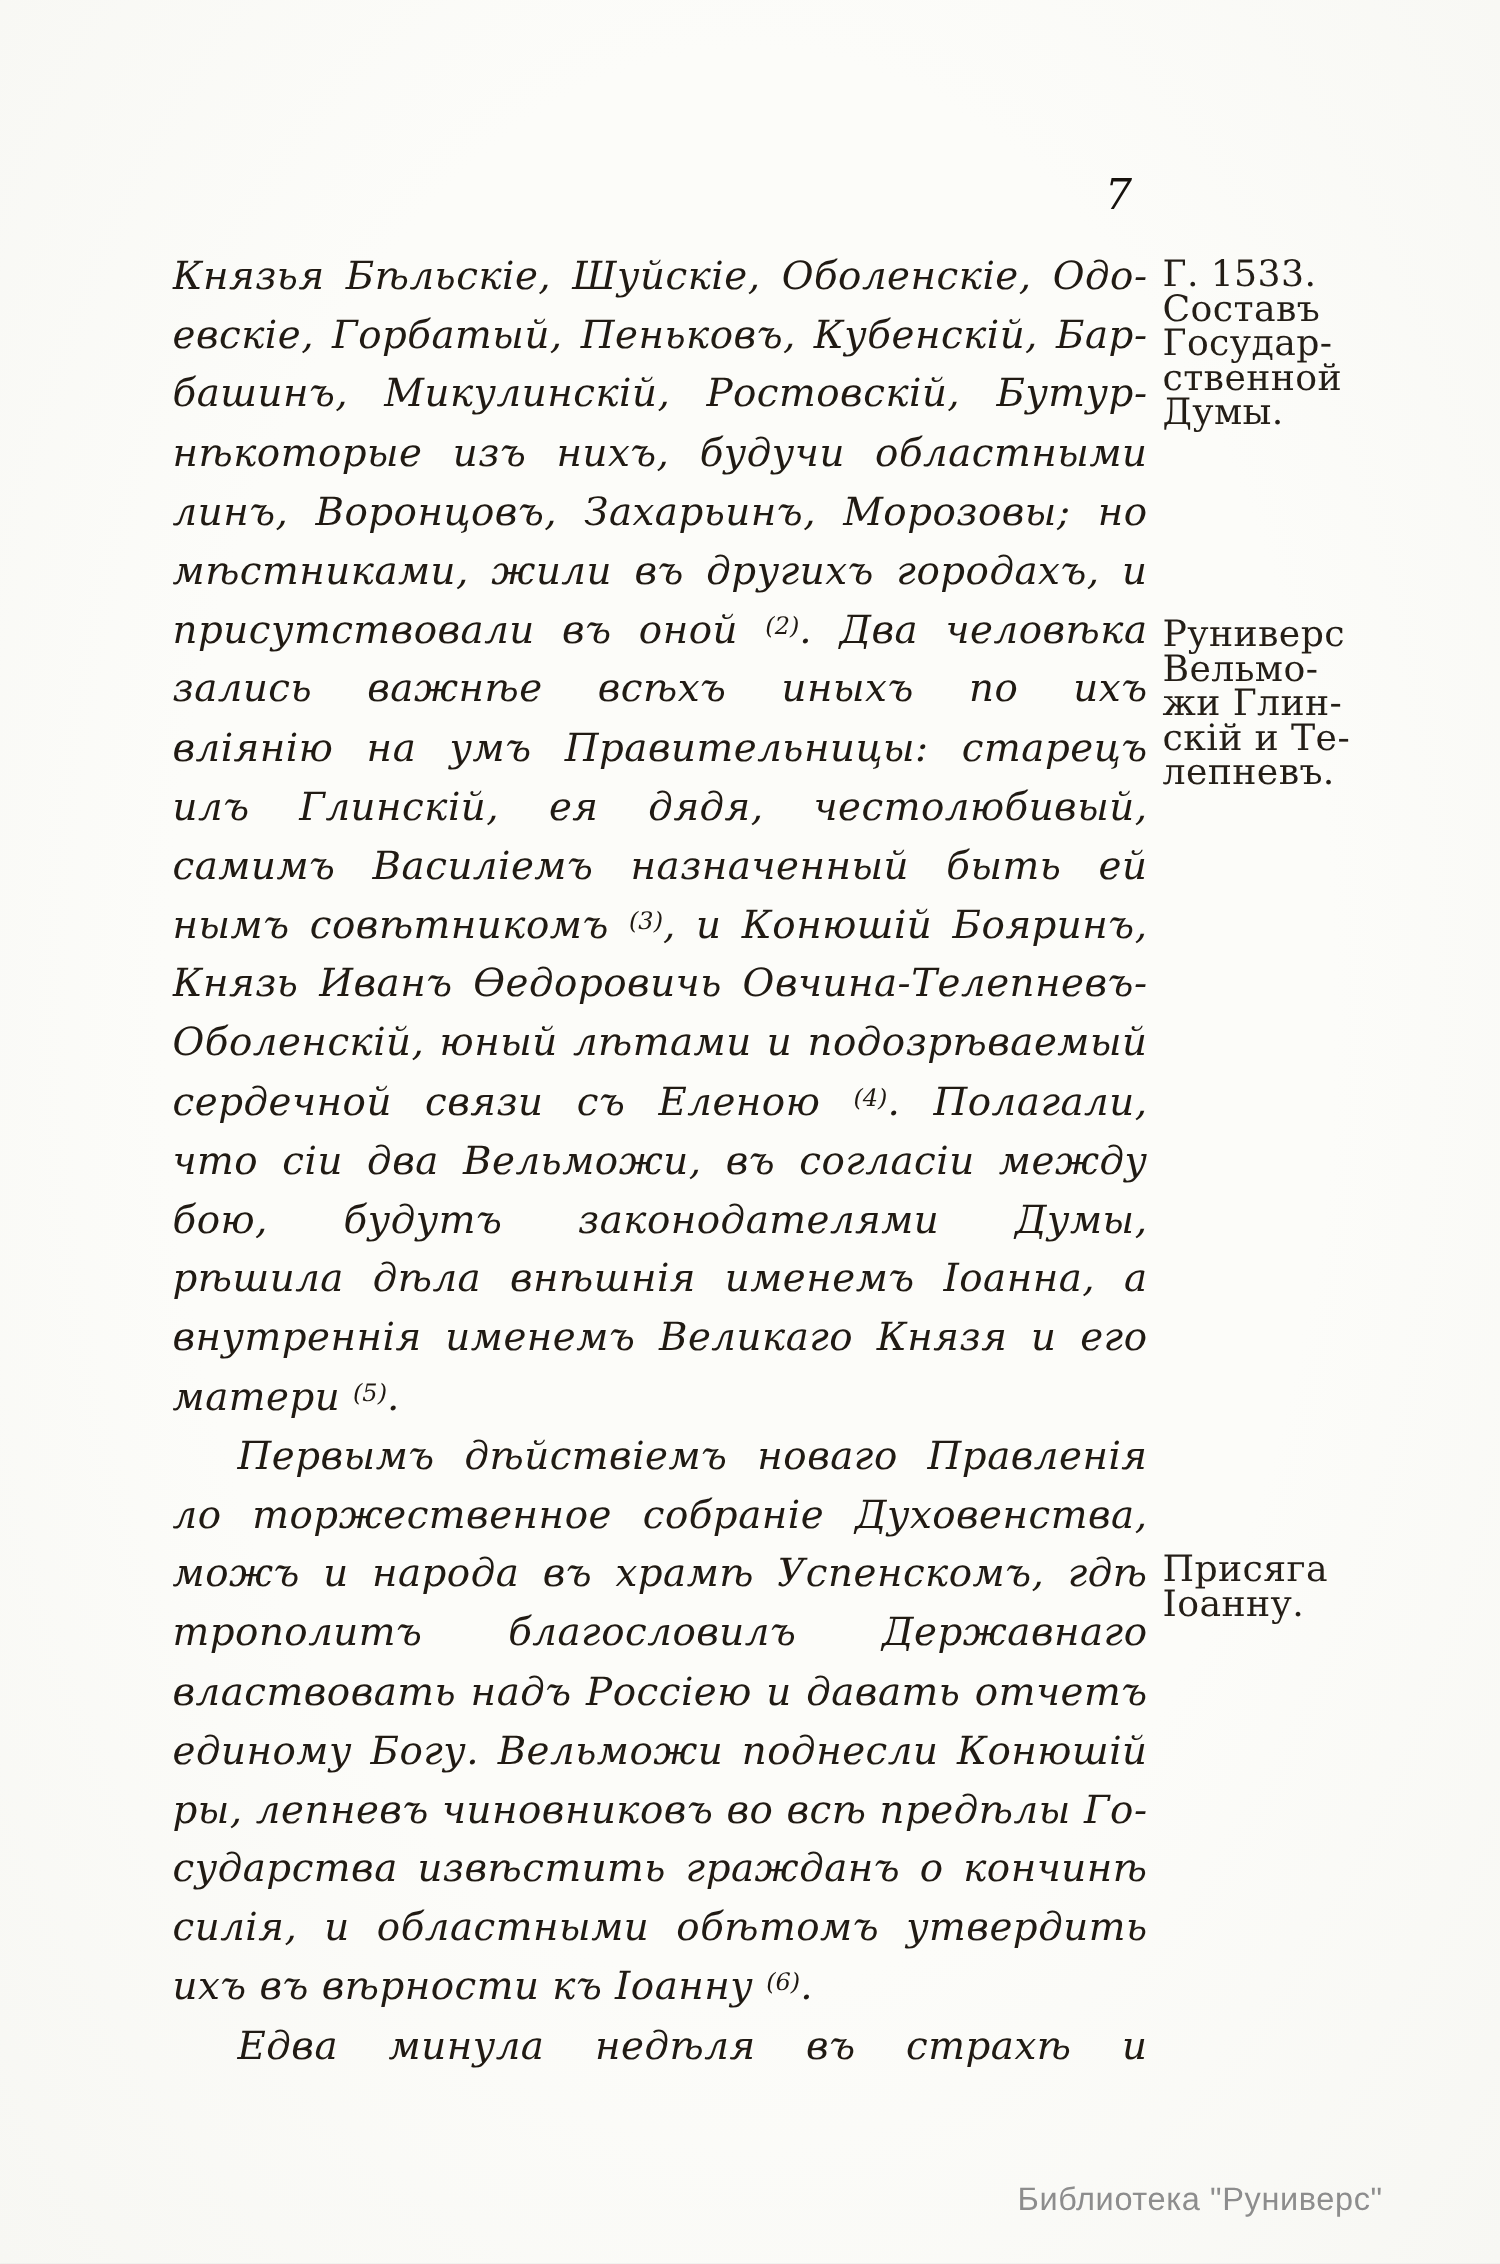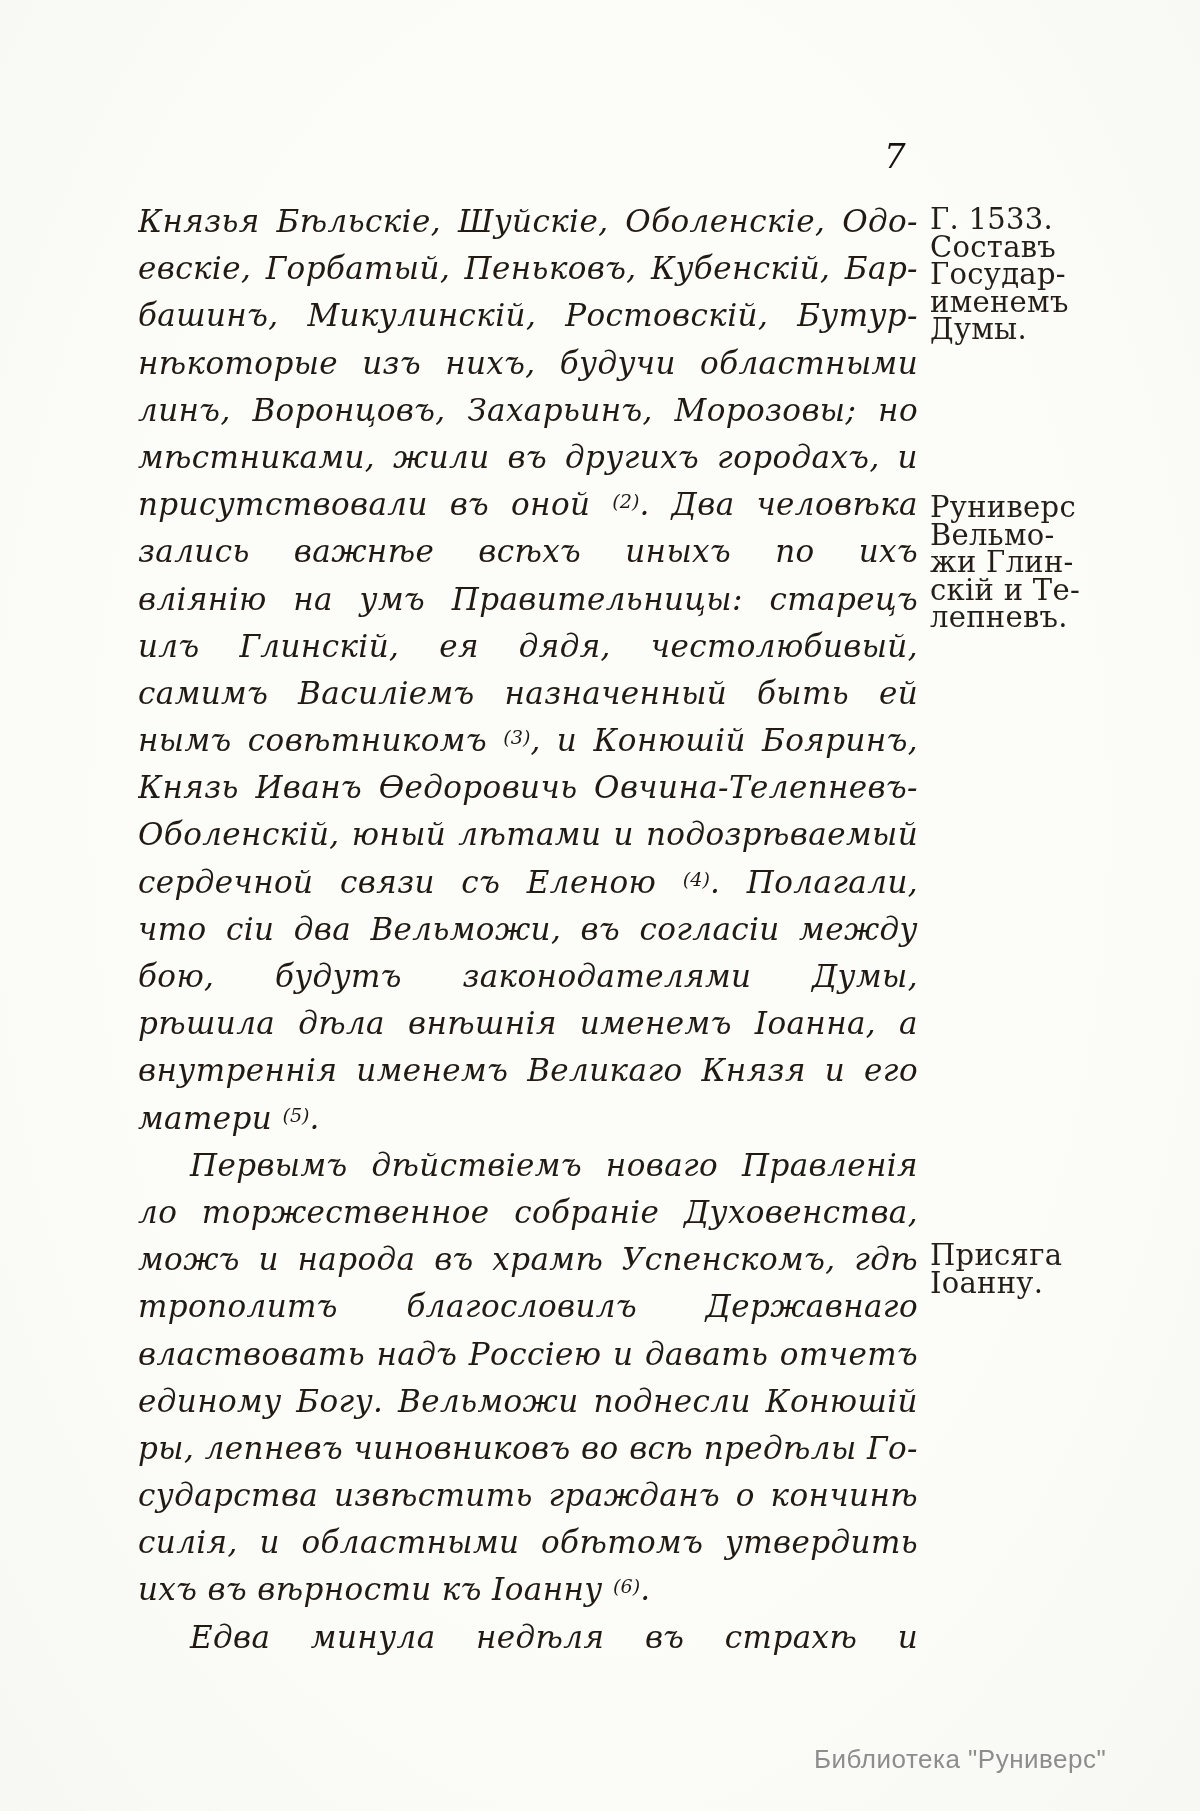--- a/index.html
+++ b/index.html
@@ -115,21 +115,21 @@
       <div class="line">сударства извѣстить гражданъ о кончинѣ Ва-</div>
       <div class="line">силія, и областными обѣтомъ утвердить</div>
       <div class="line plain">ихъ въ вѣрности къ Іоанну <span class="fnref">(6)</span>.</div>
       <div class="line indent">Едва минула недѣля въ страхѣ и надеждѣ,</div>
     </div>
   <div class="margin-notes">
       <div class="note note-1">
         <div class="note-line">Г. 1533.</div>
         <div class="note-line">Составъ</div>
         <div class="note-line">Государ-</div>
-        <div class="note-line">именемъ</div>
+        <div class="note-line">ственной</div>
         <div class="note-line">Думы.</div>
       </div>
       <div class="note note-2">
         <div class="note-line">Руниверс</div>
         <div class="note-line">Вельмо-</div>
         <div class="note-line">жи Глин-</div>
         <div class="note-line">скій и Те-</div>
         <div class="note-line">лепневъ.</div>
       </div>
       <div class="note note-3">

